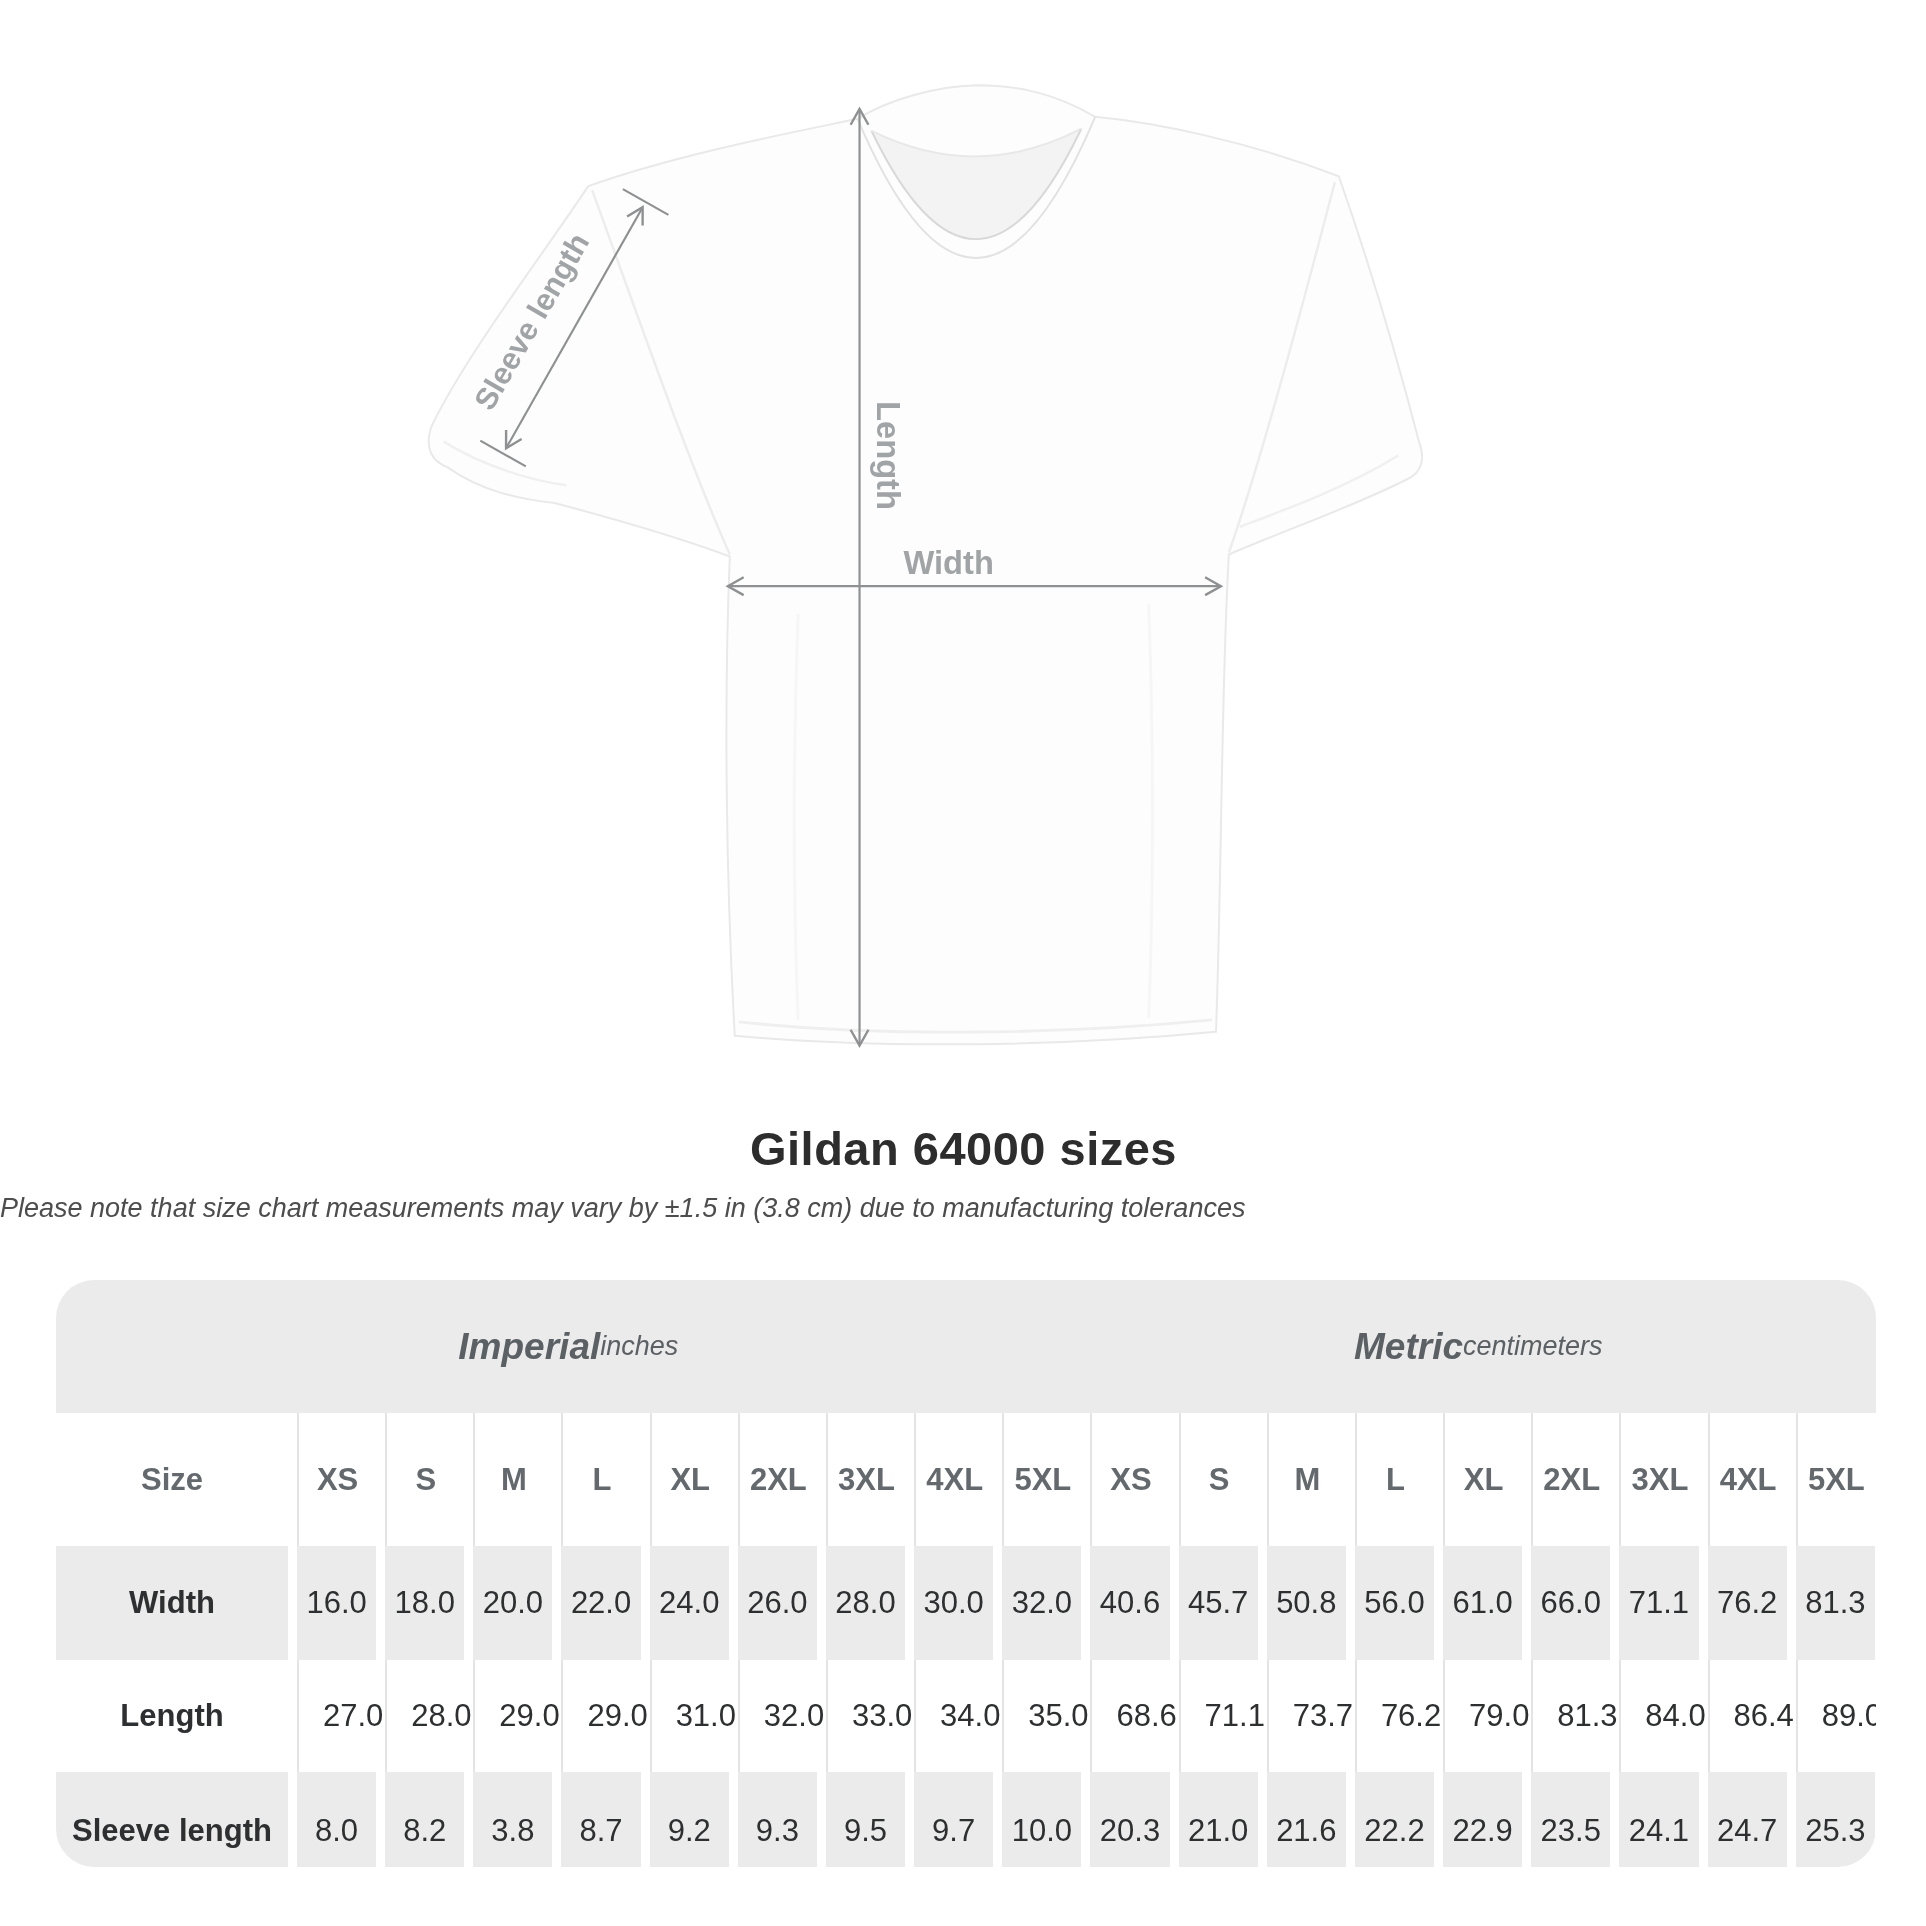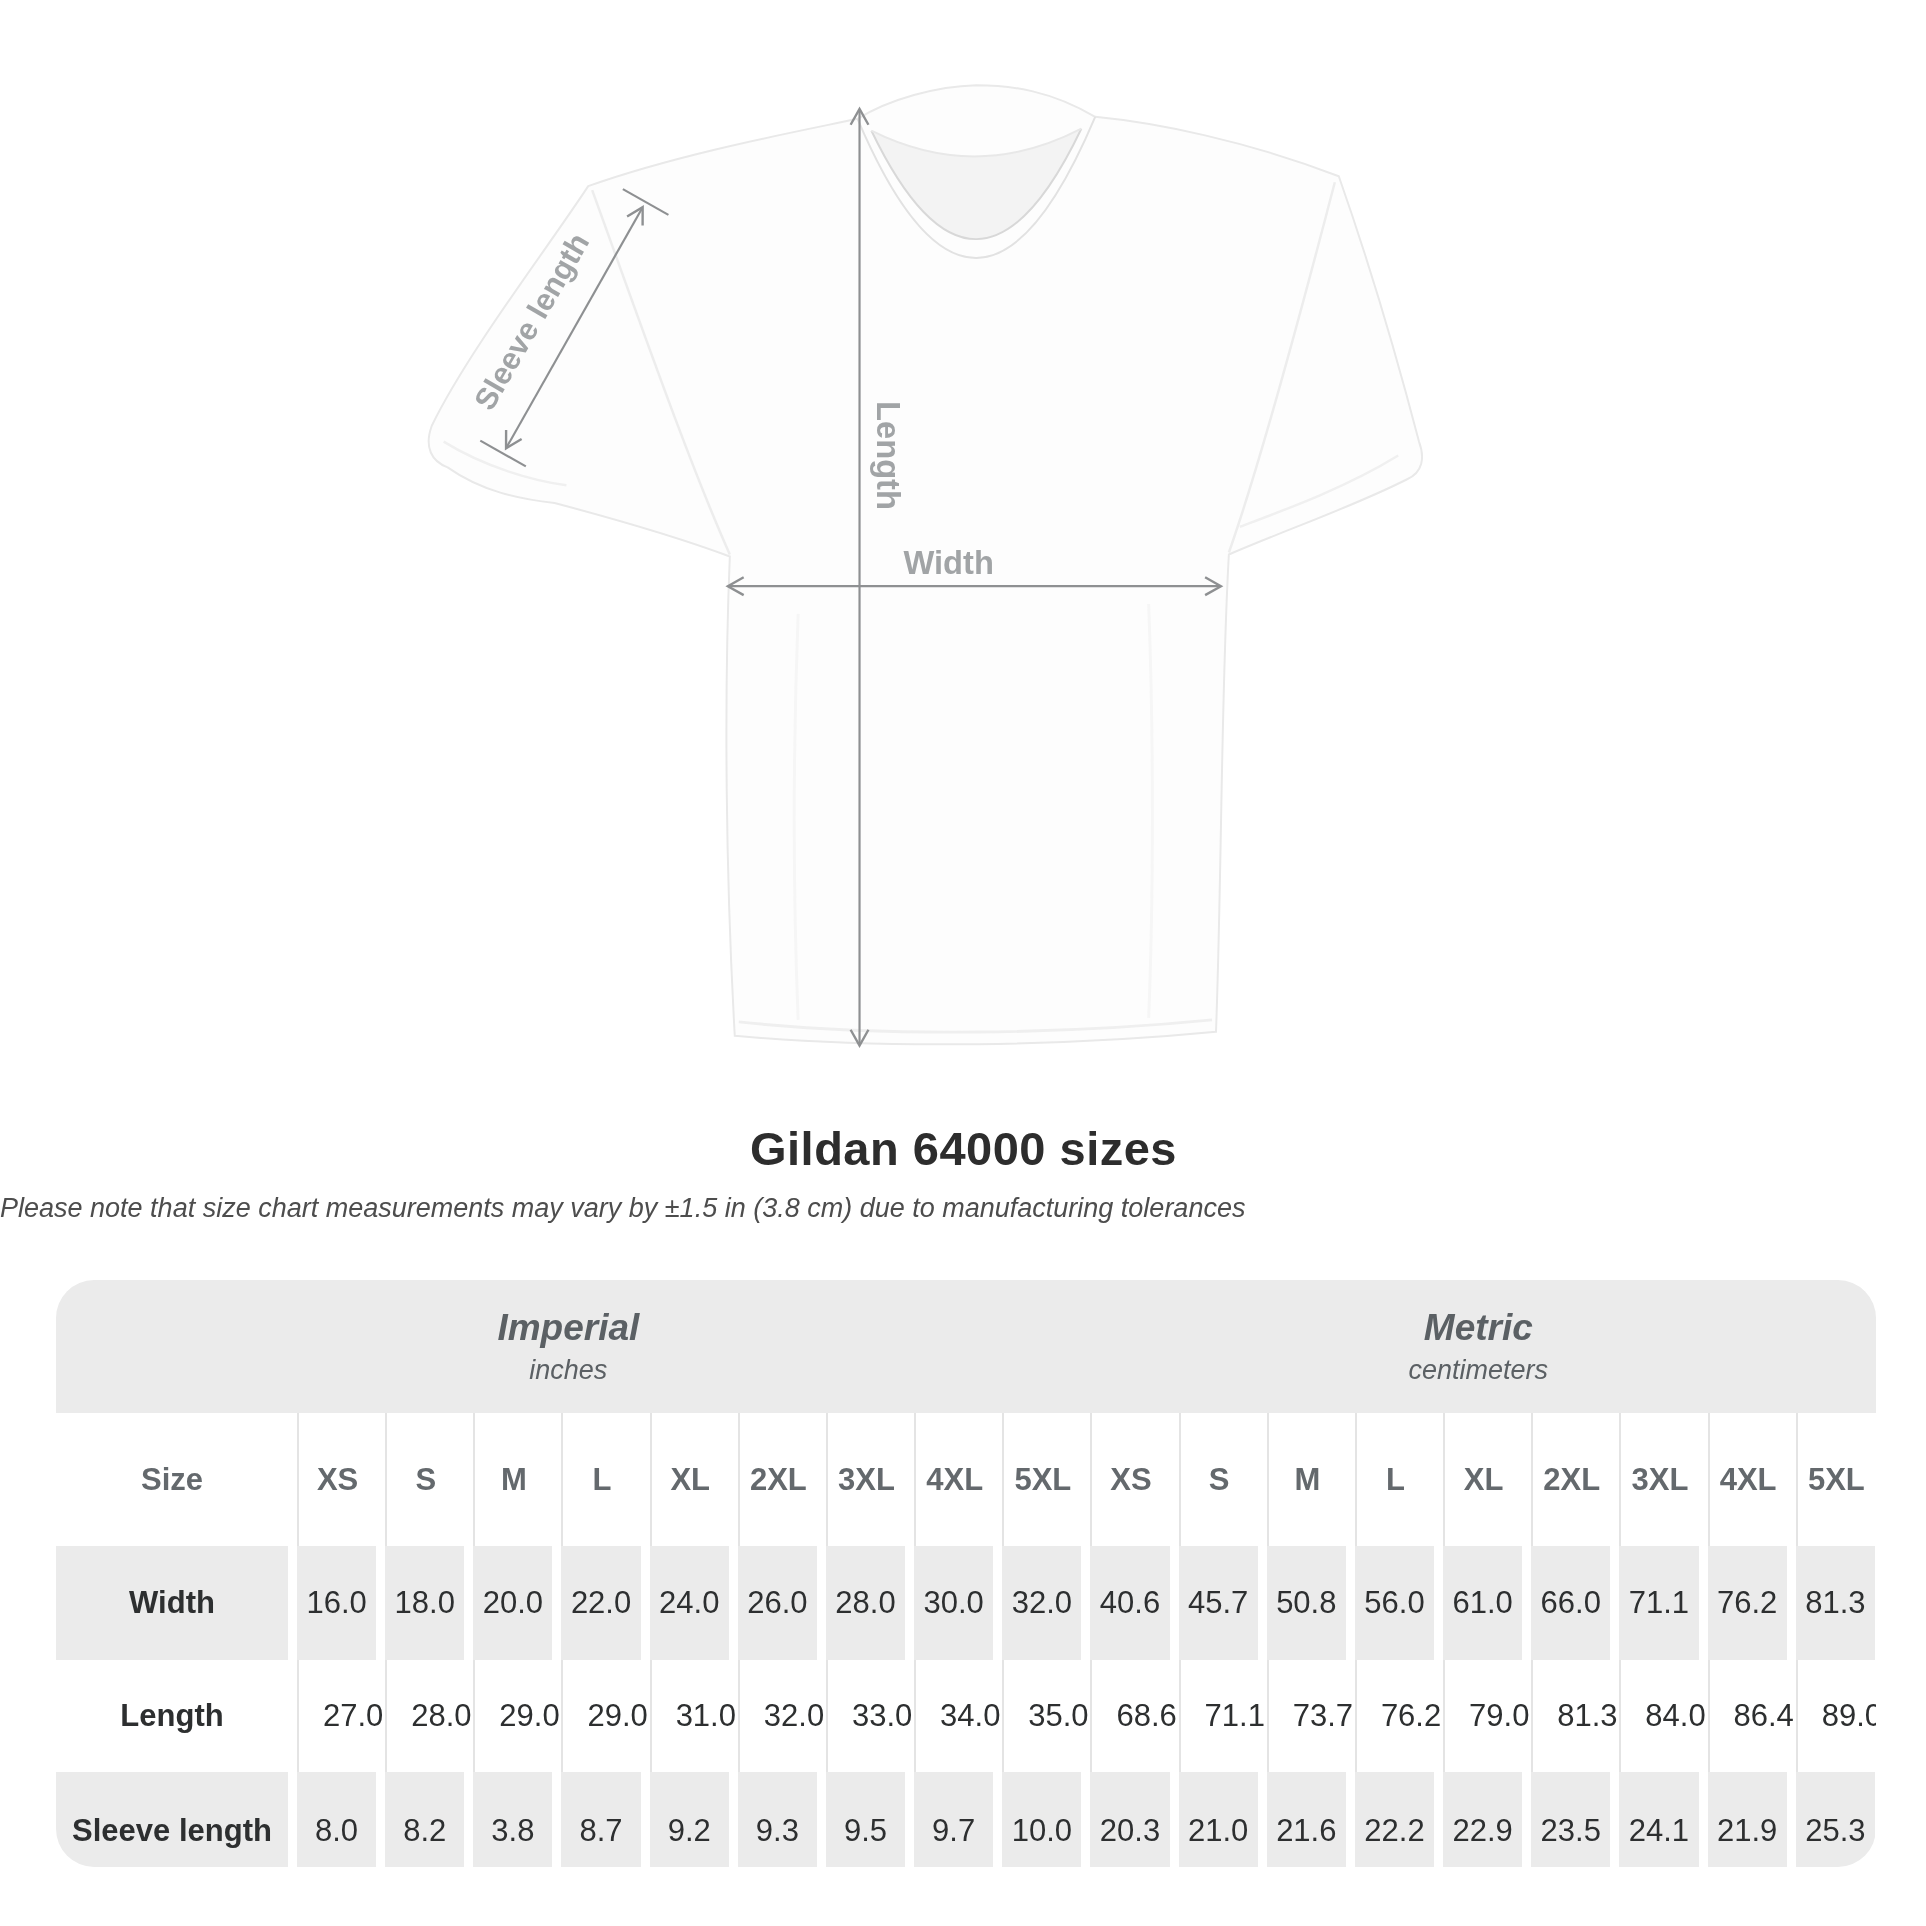--- a/index.html
+++ b/index.html
@@ -14,21 +14,21 @@
   
   .title{position:absolute;top:1121px;left:0;width:100%;text-align:center;
     font-size:47px;font-weight:bold;color:#2d2d2d;letter-spacing:0.5px;}
   .subtitle{position:absolute;top:1193px;left:0;width:100%;text-align:left;
     font-size:27px;font-style:italic;color:#4d4d4d;}
 
   
   .tablewrap{position:absolute;top:1280px;left:56px;width:1820px;height:587px;
     border-radius:38px;overflow:hidden;background:#fff;}
   .band{display:flex;height:133px;background:#ebebeb;}
-  .band-half{display:flex;flex-direction:column;justify-content:center;align-items:center;row-gap:6px;}
+  .band-half{display:flex;flex-direction:row;justify-content:center;align-items:center;row-gap:6px;}
   .band-left{width:56.3%;}
   .band-right{width:43.7%;}
   .band-label{font-size:37px;font-weight:bold;font-style:italic;color:#5b6064;}
   .band-unit{font-size:27px;font-style:italic;color:#5b6064;}
 
   table.sizes{table-layout:fixed;border-collapse:separate;border-spacing:9px 0;
     width:1837px;margin-left:-9px;}
   table.sizes th,table.sizes td{box-sizing:border-box;vertical-align:middle;text-align:center;
     padding:0;font-size:31px;}
   col.c0{width:232px;}
@@ -217,21 +217,21 @@
         <td>9.5</td>
         <td>9.7</td>
         <td>10.0</td>
         <td>20.3</td>
         <td>21.0</td>
         <td>21.6</td>
         <td>22.2</td>
         <td>22.9</td>
         <td>23.5</td>
         <td>24.1</td>
-        <td>21.9</td>
+        <td>24.7</td>
         <td>25.3</td>
       </tr>
     </tbody>
       </table>
   </div>
 
 </div>
 
 
 </body></html>

